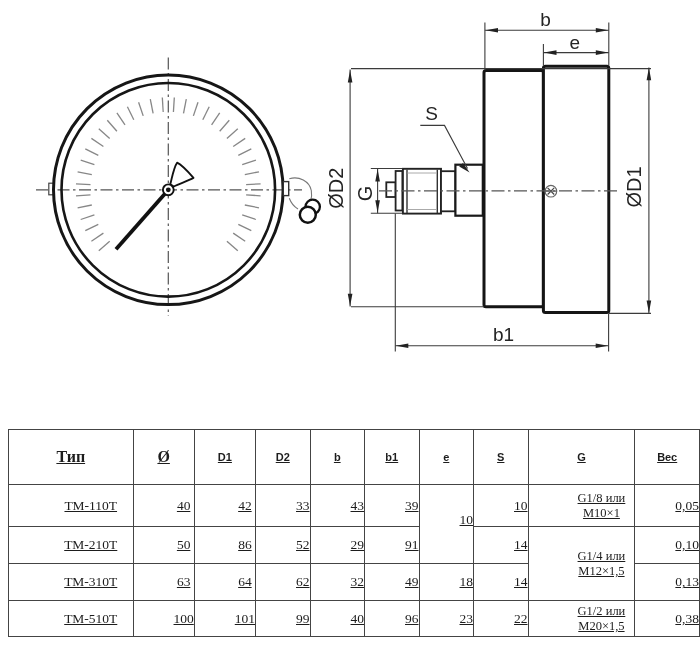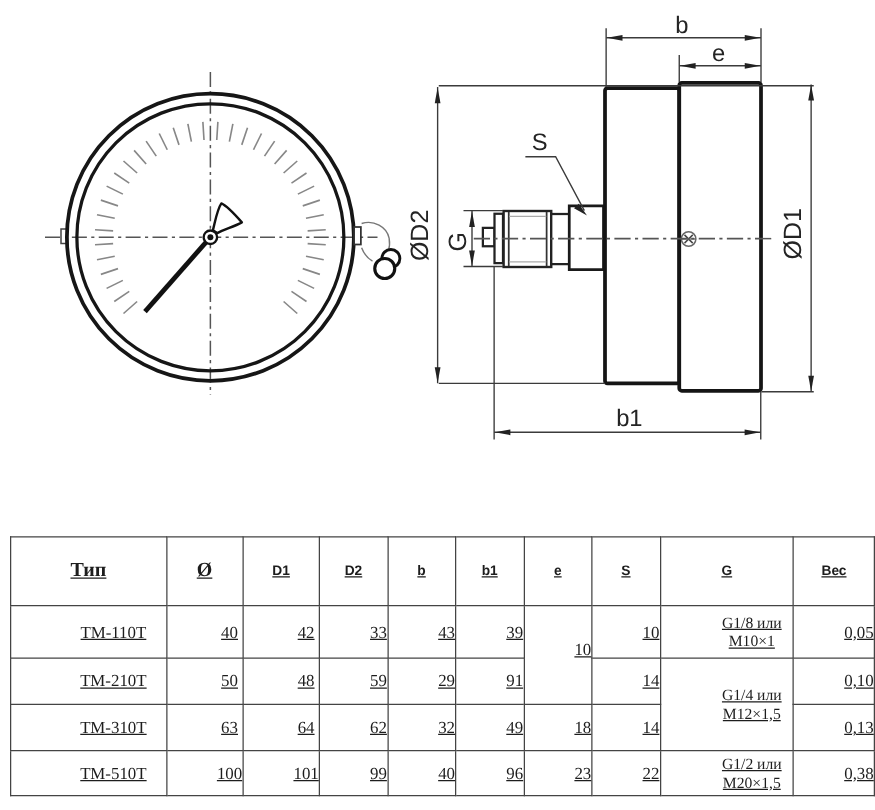--- a/index.html
+++ b/index.html
@@ -215,22 +215,22 @@
           <td>39</td>
           <td rowspan="2" style="padding-bottom:9px">10</td>
           <td>10</td>
           <td class="g">G1/8 или<br>М10×1</td>
           <td>0,05</td>
 </tr>
 
 <tr style="height:37.2px">
 <td>ТМ-210Т</td>
           <td>50</td>
-          <td>48</td>
-          <td>59</td>
+          <td>86</td>
+          <td>52</td>
           <td>29</td>
           <td>91</td>
           <td>14</td>
           <td class="g" rowspan="2">G1/4 или<br>М12×1,5</td>
           <td>0,10</td>
 </tr>
 
 <tr style="height:36.9px">
 <td>ТМ-310Т</td>
           <td>63</td>

